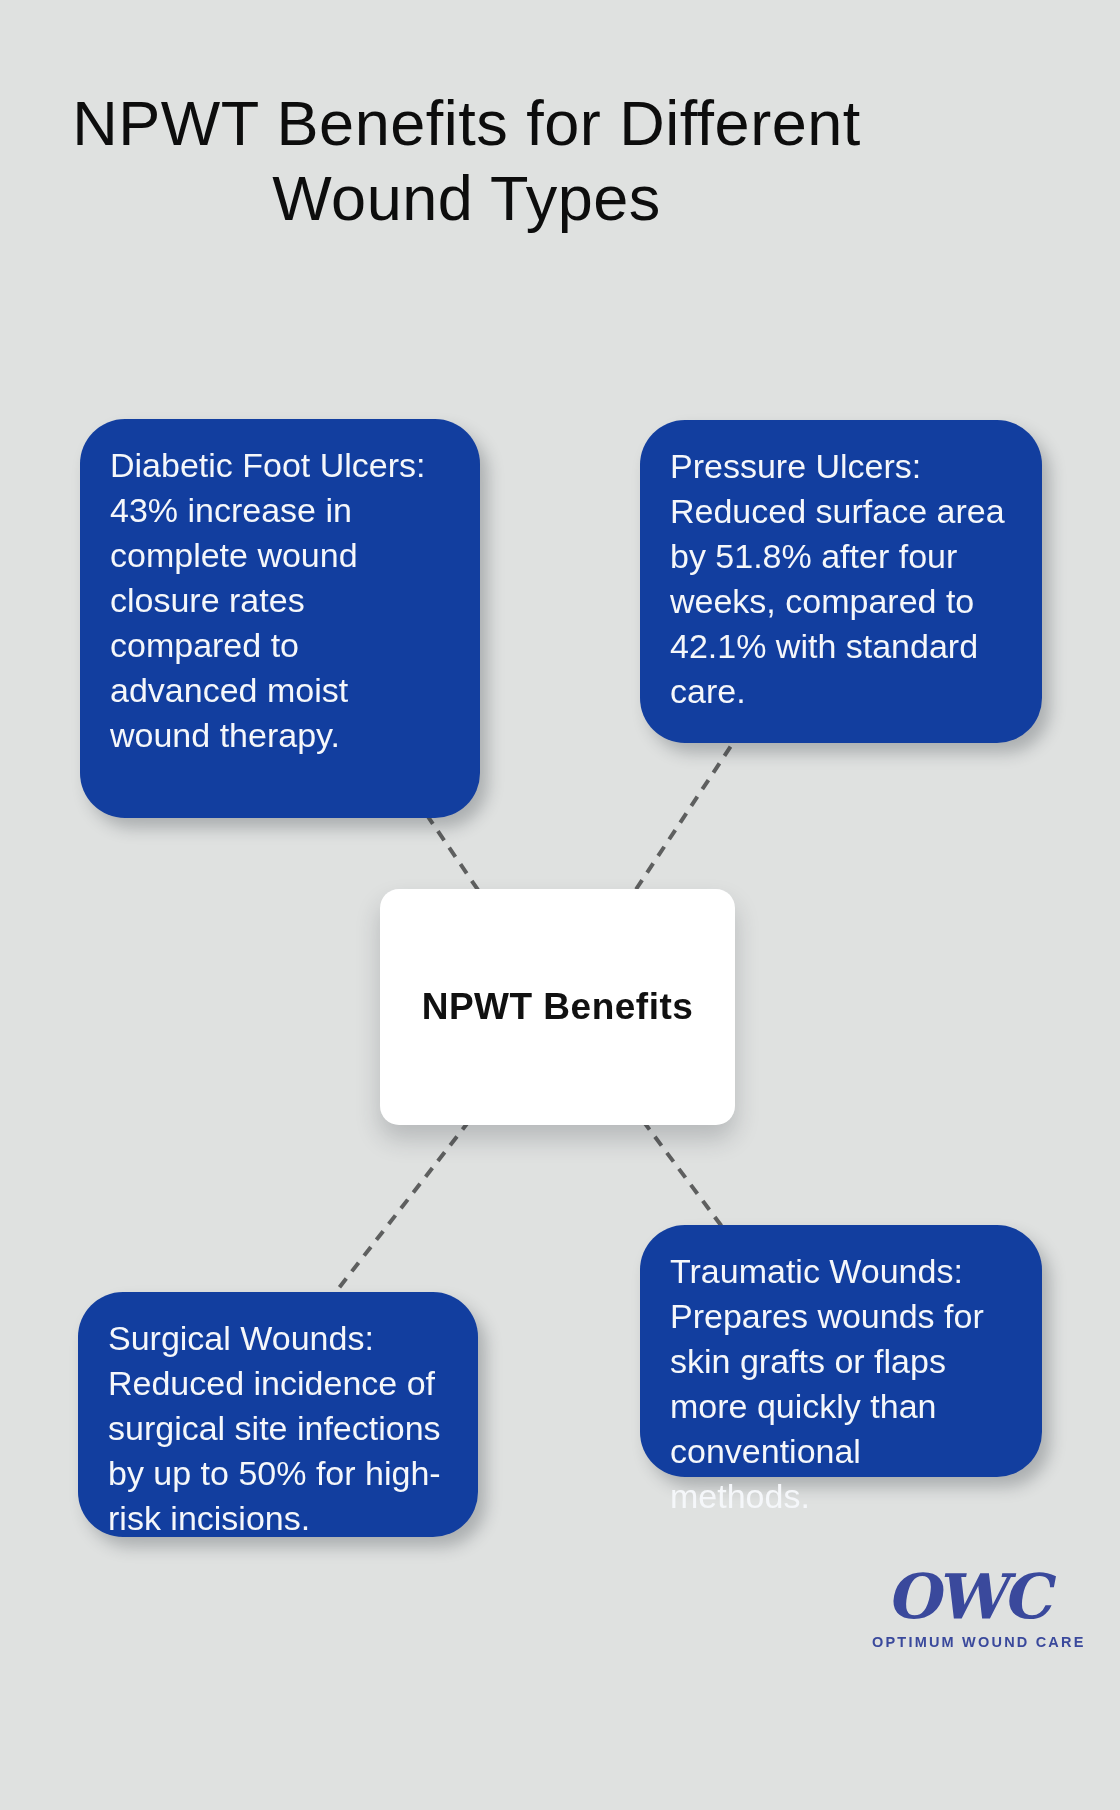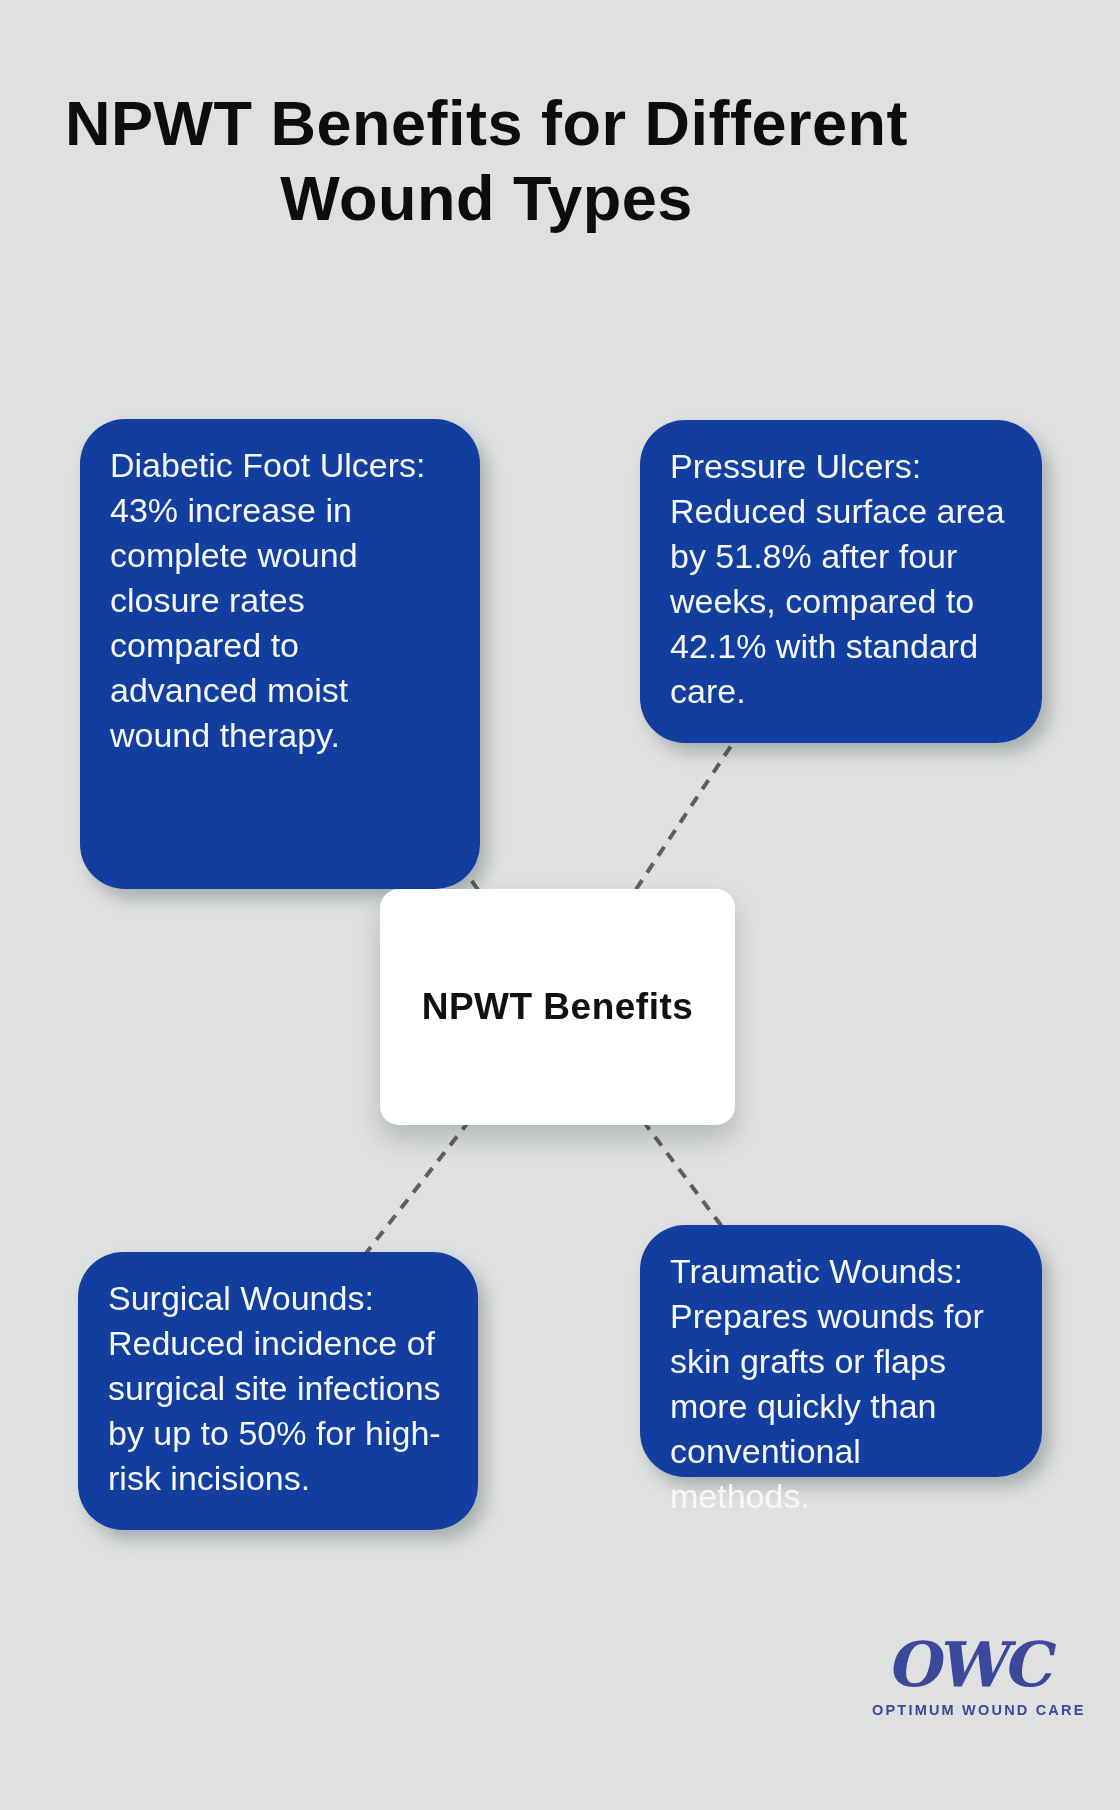--- a/index.html
+++ b/index.html
@@ -20,27 +20,26 @@
     margin:0 auto;
     background:var(--background);
     overflow:hidden;
   }
   h1.title{
     position:absolute;
     left:0;top:86px;width:933px;
     margin:0;
     text-align:center;
     font-family:"Liberation Sans", sans-serif;
-    font-weight:bold;
+    font-weight:normal;
     font-size:63px;
     line-height:75px;
     letter-spacing:0.5px;
     color:var(--title);
     white-space:pre-line;
-    padding-left:20px;
   }
   svg.connectors{
     position:absolute;left:0;top:0;
     width:1120px;height:1810px;
     z-index:1;
   }
   svg.connectors line{
     stroke:var(--connector);
     stroke-width:4;
     stroke-dasharray:11 9;
@@ -54,42 +53,42 @@
     padding:24px 24px 24px 30px;
     box-shadow:8px 10px 16px rgba(40,45,55,0.28);
   }
   .node p{
     margin:0;
     font-size:34px;
     line-height:45px;
     color:var(--node_text);
     white-space:pre-line;
   }
-  .node-tl{left:80px;  top:419px;  width:400px; height:470px;}
+  .node-tl{left:80px;  top:419px;  width:400px; height:399px;}
   .node-tr{left:640px; top:420px;  width:402px; height:323px;}
-  .node-bl{left:78px;  top:1252px; width:400px; height:278px;}
+  .node-bl{left:78px;  top:1292px; width:400px; height:245px;}
   .node-br{left:640px; top:1225px; width:402px; height:252px;}
   .center-box{
     position:absolute;
     z-index:3;
     left:380px;top:889px;width:355px;height:236px;
     background:var(--center_bg);
     border-radius:19px;
     box-shadow:0 14px 24px rgba(40,45,55,0.22);
     display:flex;align-items:center;justify-content:center;
   }
   .center-box span{
     font-weight:bold;
     font-size:37px;
     color:var(--center_text);
     letter-spacing:0.5px;
   }
   .logo{
     position:absolute;
-    right:48px;top:1632px;
+    right:48px;top:1564px;
     width:200px;
     z-index:2;
     text-align:center;
   }
   .logo-script{
     font-family:"DejaVu Serif", serif;
     font-style:italic;
     font-weight:bold;
     font-size:62px;
     line-height:66px;

